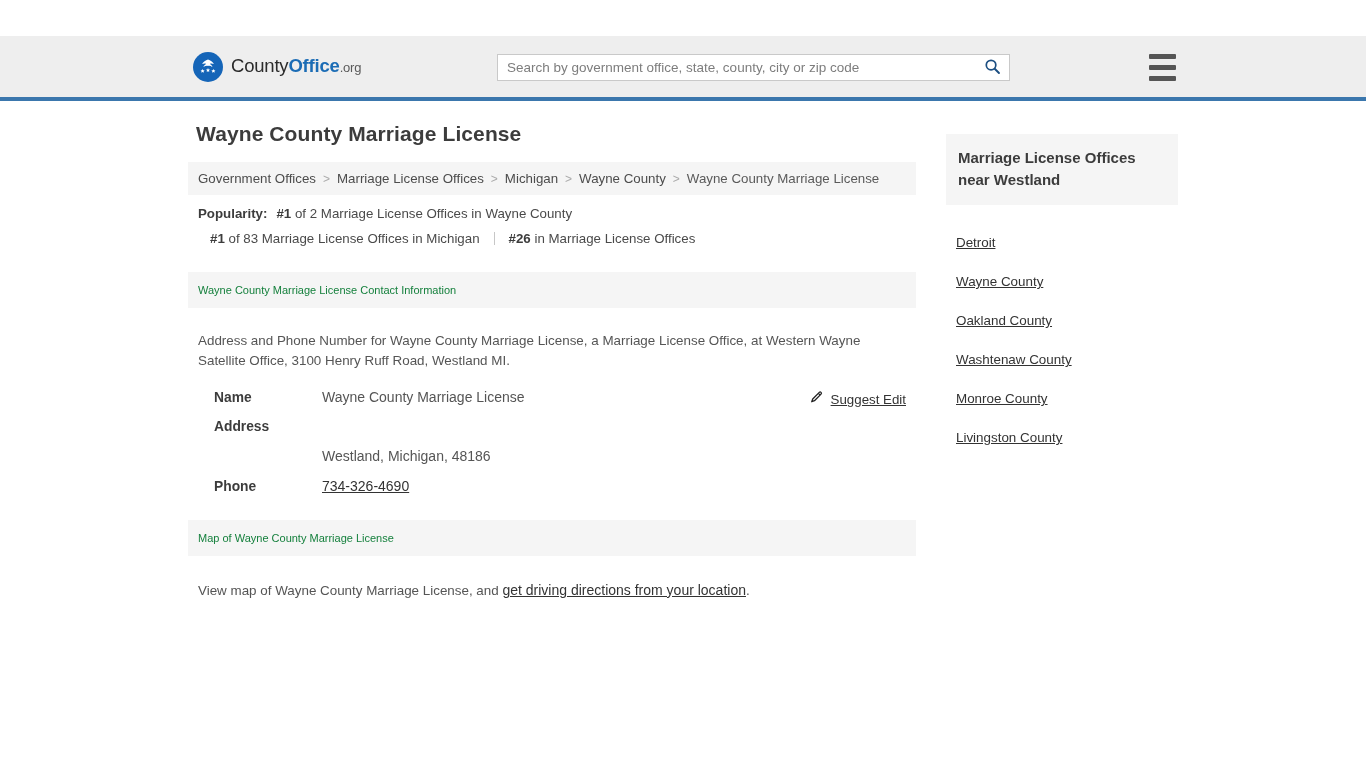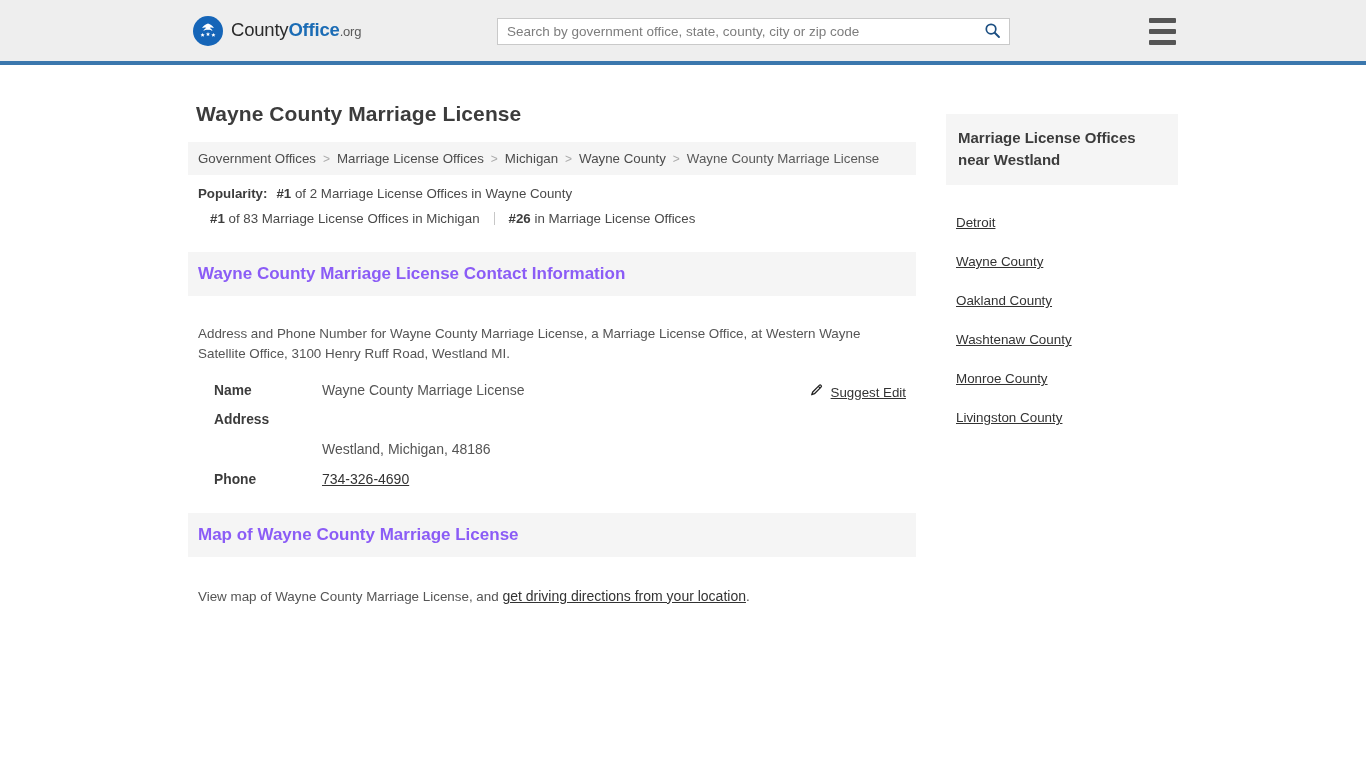--- a/index.html
+++ b/index.html
@@ -16,20 +16,21 @@
 
   
   .site-header {
     width: 100%;
     height: 65px;
     background: #eeeeee;
     border-bottom: 4px solid #3b77ad;
     display: flex;
     align-items: center;
     position: relative;
+    margin-top: 36px;
   }
   .brand {
     display: flex;
     align-items: center;
     margin-left: 192px;
     text-decoration: none;
     gap: 7px;
   }
   .brand-mark {
     width: 32px;
@@ -99,21 +100,21 @@
   .menu-btn span {
     display: block;
     height: 5px;
     background: #555555;
     border-radius: 1px;
   }
 
   
   .page {
     width: 1366px;
-    padding: 16px;
+    padding: 0;
     position: relative;
   }
   .container {
     width: 990px;
     margin: 0 auto;
     padding-top: 21px;
     display: flex;
     align-items: flex-start;
   }
   .main-col { width: 728px; flex: 0 0 728px; }
@@ -171,23 +172,23 @@
     height: 13px;
     background: #c7c7c7;
     margin: 0 14px;
   }
 
   
   .section-head {
     background: #f5f5f5;
     margin-top: 26px;
     padding: 12px 10px;
-    font-size: 17px;
-    font-weight: bold;
-    color: #8b5cf6;
+    font-size: 11px;
+    font-weight: normal;
+    color: #15803d;
   }
   .section-body {
     padding: 14px 10px 0 10px;
   }
   .section-desc {
     font-size: 13.4px;
     color: #555555;
     line-height: 1.52;
     margin: 0;
     max-width: 706px;

